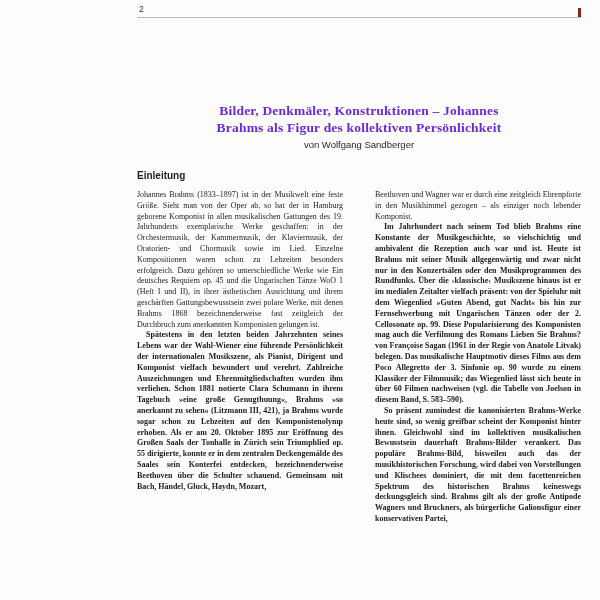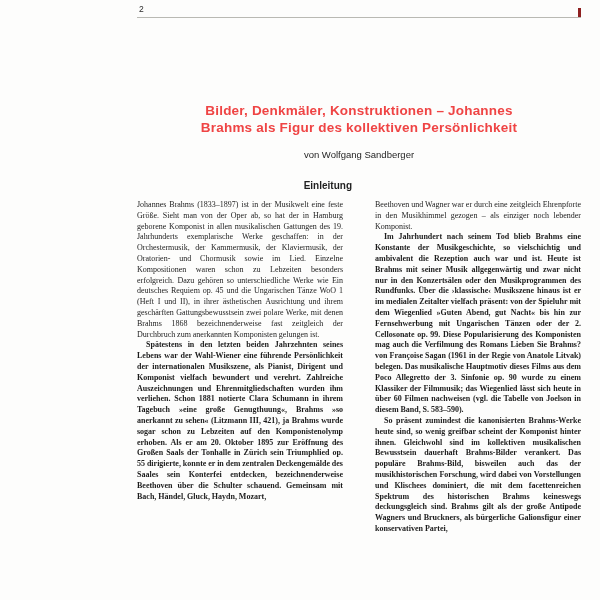--- a/index.html
+++ b/index.html
@@ -39,41 +39,41 @@
   .red-mark {
     position: absolute;
     right: 0;
     top: -10px;
     width: 3px;
     height: 9px;
   }
   .article-title {
     margin-top: 84px;
     text-align: center;
-    font-family: Liberation Sans, sans-serif;
+    font-family: Liberation Serif, serif;
     font-weight: bold;
     font-size: 13.5px;
     line-height: 17px;
-    color: #ef4444;
+    color: #6d28d9;
     letter-spacing: 0.2px;
   }
   .byline {
-    margin-top: 13px;
+    margin-top: 3px;
     text-align: center;
     font-family: "Liberation Sans", sans-serif;
     font-size: 9.5px;
     line-height: 11px;
     color: #1f1f1f;
   }
   .section-heading-row {
     margin-top: 20px;
     width: 215px;
   }
   .section-heading {
-    text-align: right;
+    text-align: left;
     font-family: "Liberation Sans", sans-serif;
     font-weight: bold;
     font-size: 10px;
     line-height: 12px;
     color: #1f1f1f;
   }
   .columns {
     display: flex;
     gap: 32px;
     margin-top: 8px;

